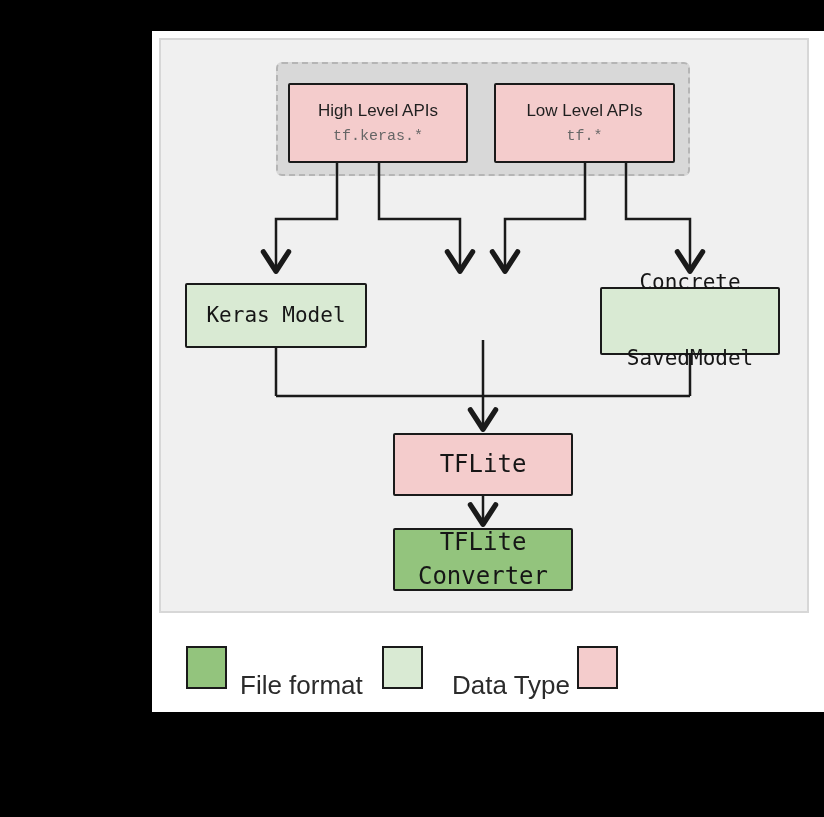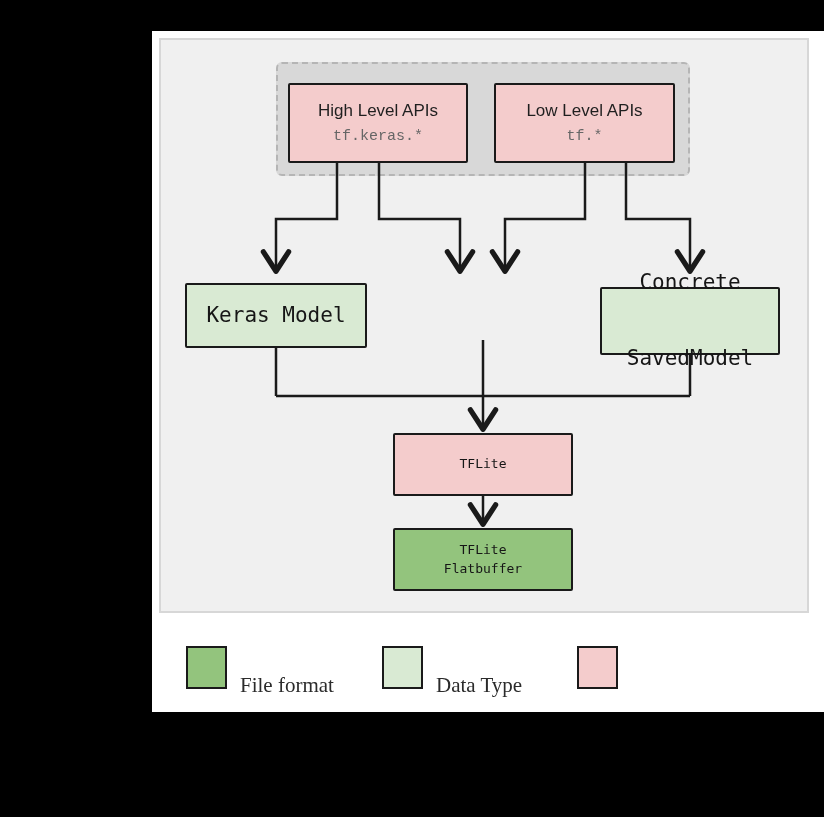--- a/index.html
+++ b/index.html
@@ -64,21 +64,21 @@
     margin-top: 6px;
   }
   .mono-label {
     font-family: "DejaVu Sans Mono", monospace;
     font-size: 21px;
     color: #161616;
     line-height: 1.32;
   }
   .mono-label-sm {
     font-family: "DejaVu Sans Mono", monospace;
-    font-size: 13px;
+    font-size: 24px;
     color: #161616;
     line-height: 1.4;
   }
   .wires {
     position: absolute;
     left: 0; top: 0;
     width: 672px; height: 681px;
     pointer-events: none;
   }
   .legend {
@@ -86,31 +86,31 @@
     left: 0; top: 615px;
     width: 672px; height: 43px;
   }
   .legend-item {
     position: absolute;
     top: 0; height: 43px;
     display: flex;
     align-items: center;
   }
   .legend-item-1 { left: 34px; }
-  .legend-item-2 { left: 230px; }
+  .legend-item-2 { left: 230px; gap: 16px; }
   .legend-item-3 { left: 425px; }
   .legend-swatch {
     width: 41px; height: 43px;
     border: 2.5px solid #1a1a1a;
     box-sizing: border-box;
     margin-right: 13px;
   }
   .legend-label {
-    font-family: Liberation Serif, serif;
-    font-size: 21px;
+    font-family: Liberation Sans, sans-serif;
+    font-size: 26px;
     color: #2b2b2b;
     white-space: nowrap;
     margin-top: 36px;
   }
 </style>
 </head>
 <body>
 
 <div class="page">
 
@@ -156,21 +156,21 @@
     <div class="mono-label">Concrete</div>
     <div class="mono-label">SavedModel</div>
   </div>
 
   <div class="node node-converter" style="background-color: rgb(244, 204, 204);">
     <div class="mono-label-sm">TFLite</div>
   </div>
 
   <div class="node node-flatbuffer" style="background-color: rgb(147, 196, 125);">
     <div class="mono-label-sm">TFLite</div>
-    <div class="mono-label-sm">Flatbuffer</div>
+    <div class="mono-label-sm">Converter</div>
   </div>
 
   <div class="legend">
     <div class="legend-item legend-item-1">
       <div class="legend-swatch" style="background-color: rgb(147, 196, 125);"></div>
       <div class="legend-label">File format</div>
     </div>
     <div class="legend-item legend-item-2">
       <div class="legend-swatch" style="background-color: rgb(217, 234, 211);"></div>
       <div class="legend-label">Data Type</div>

